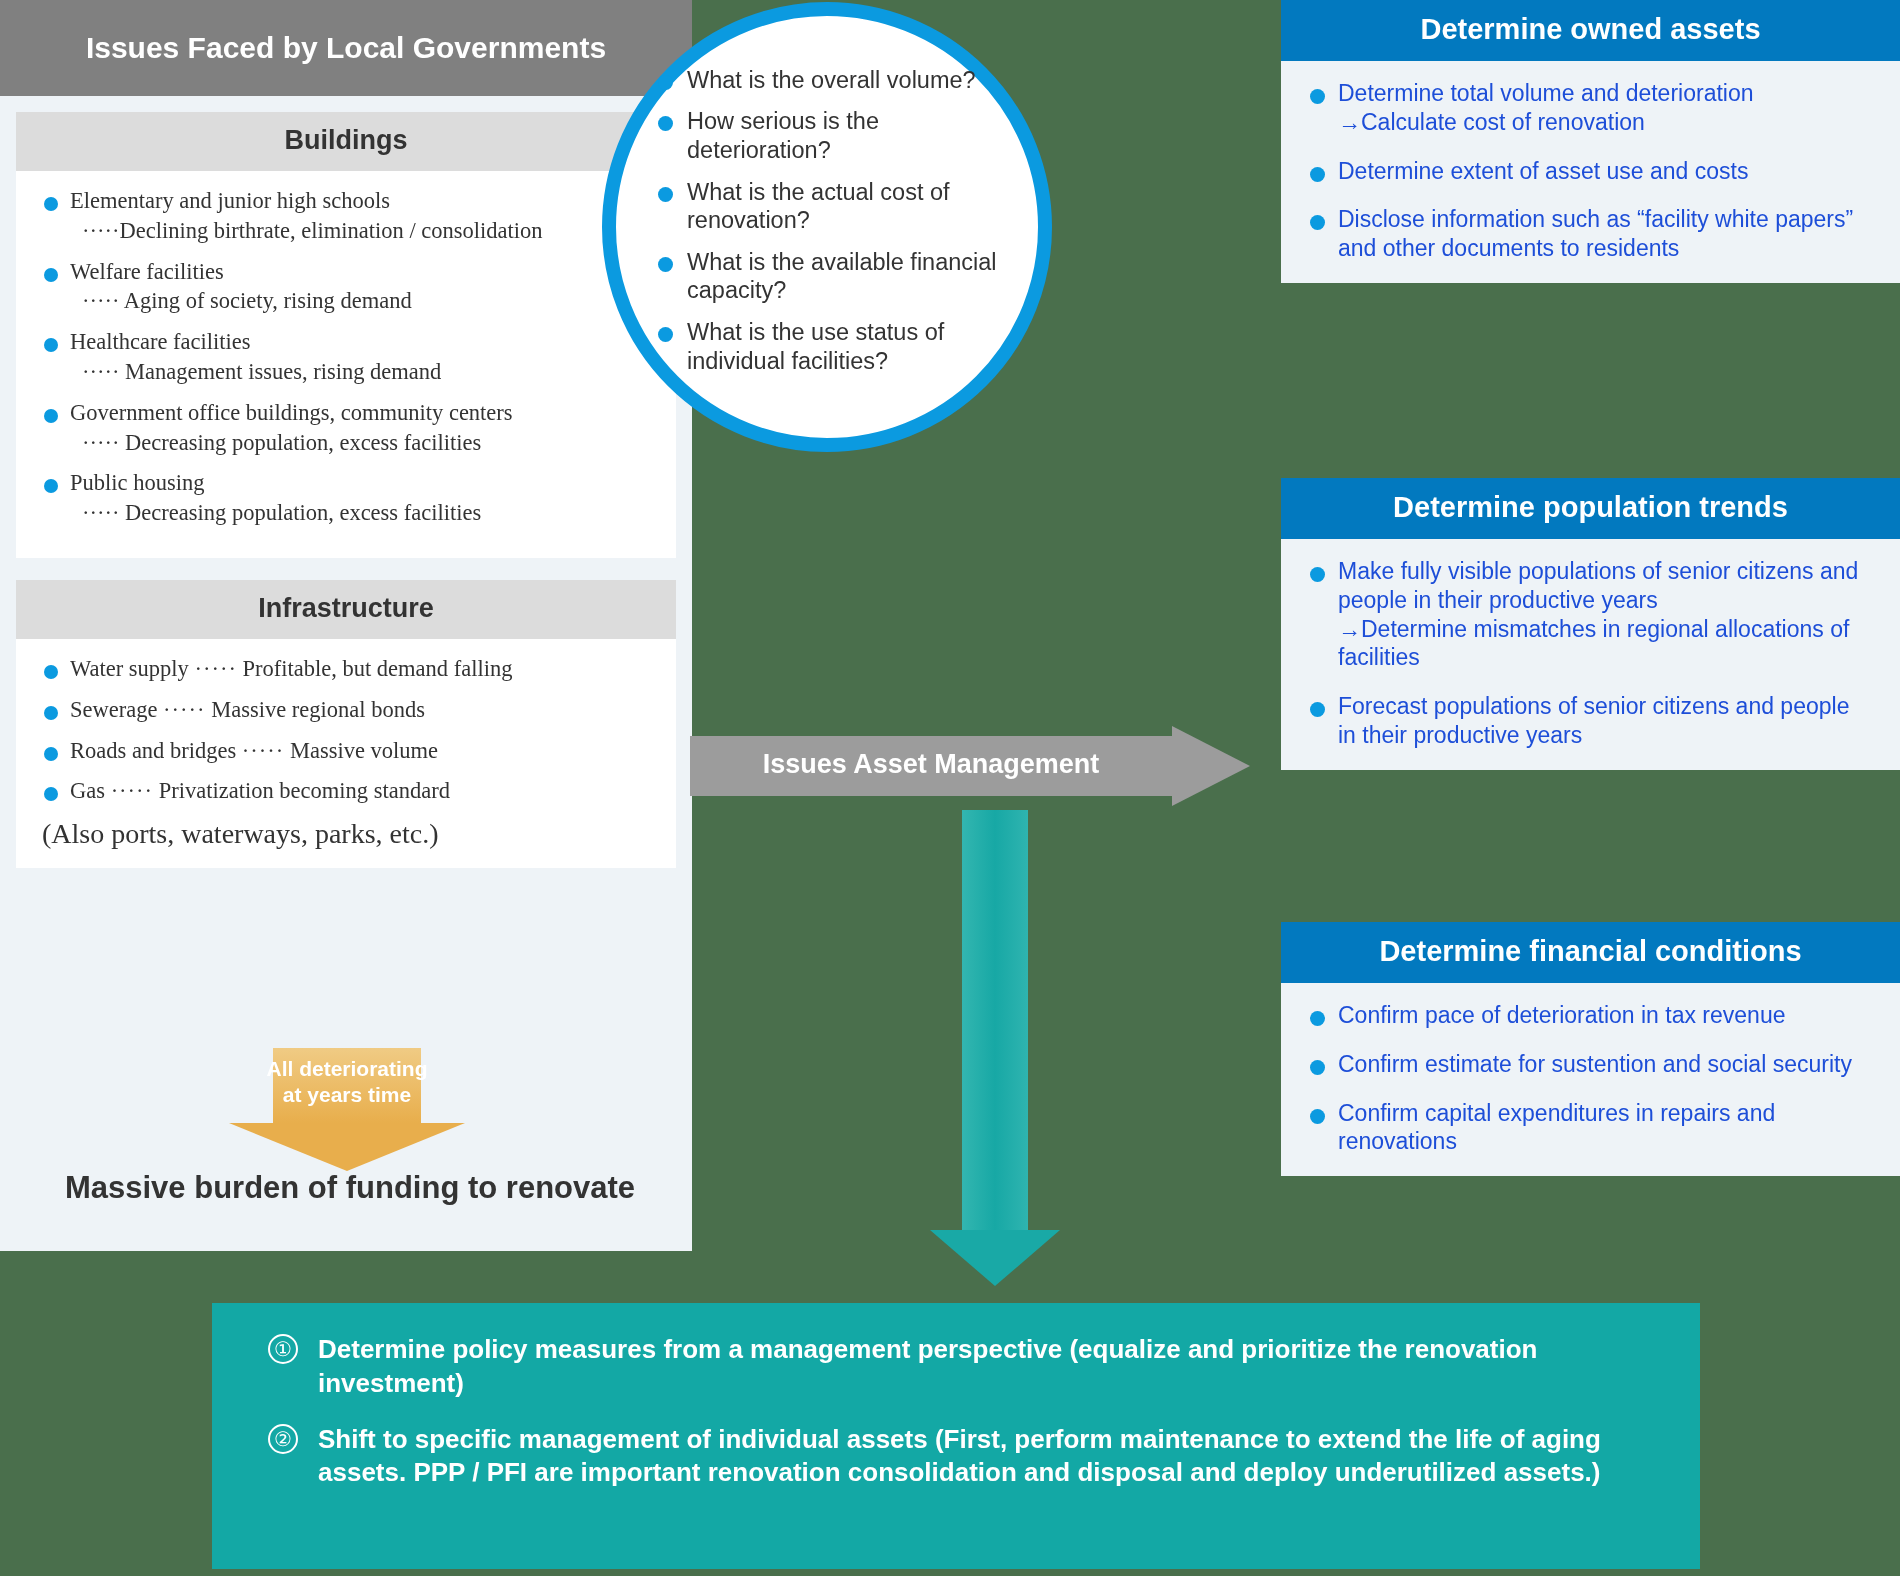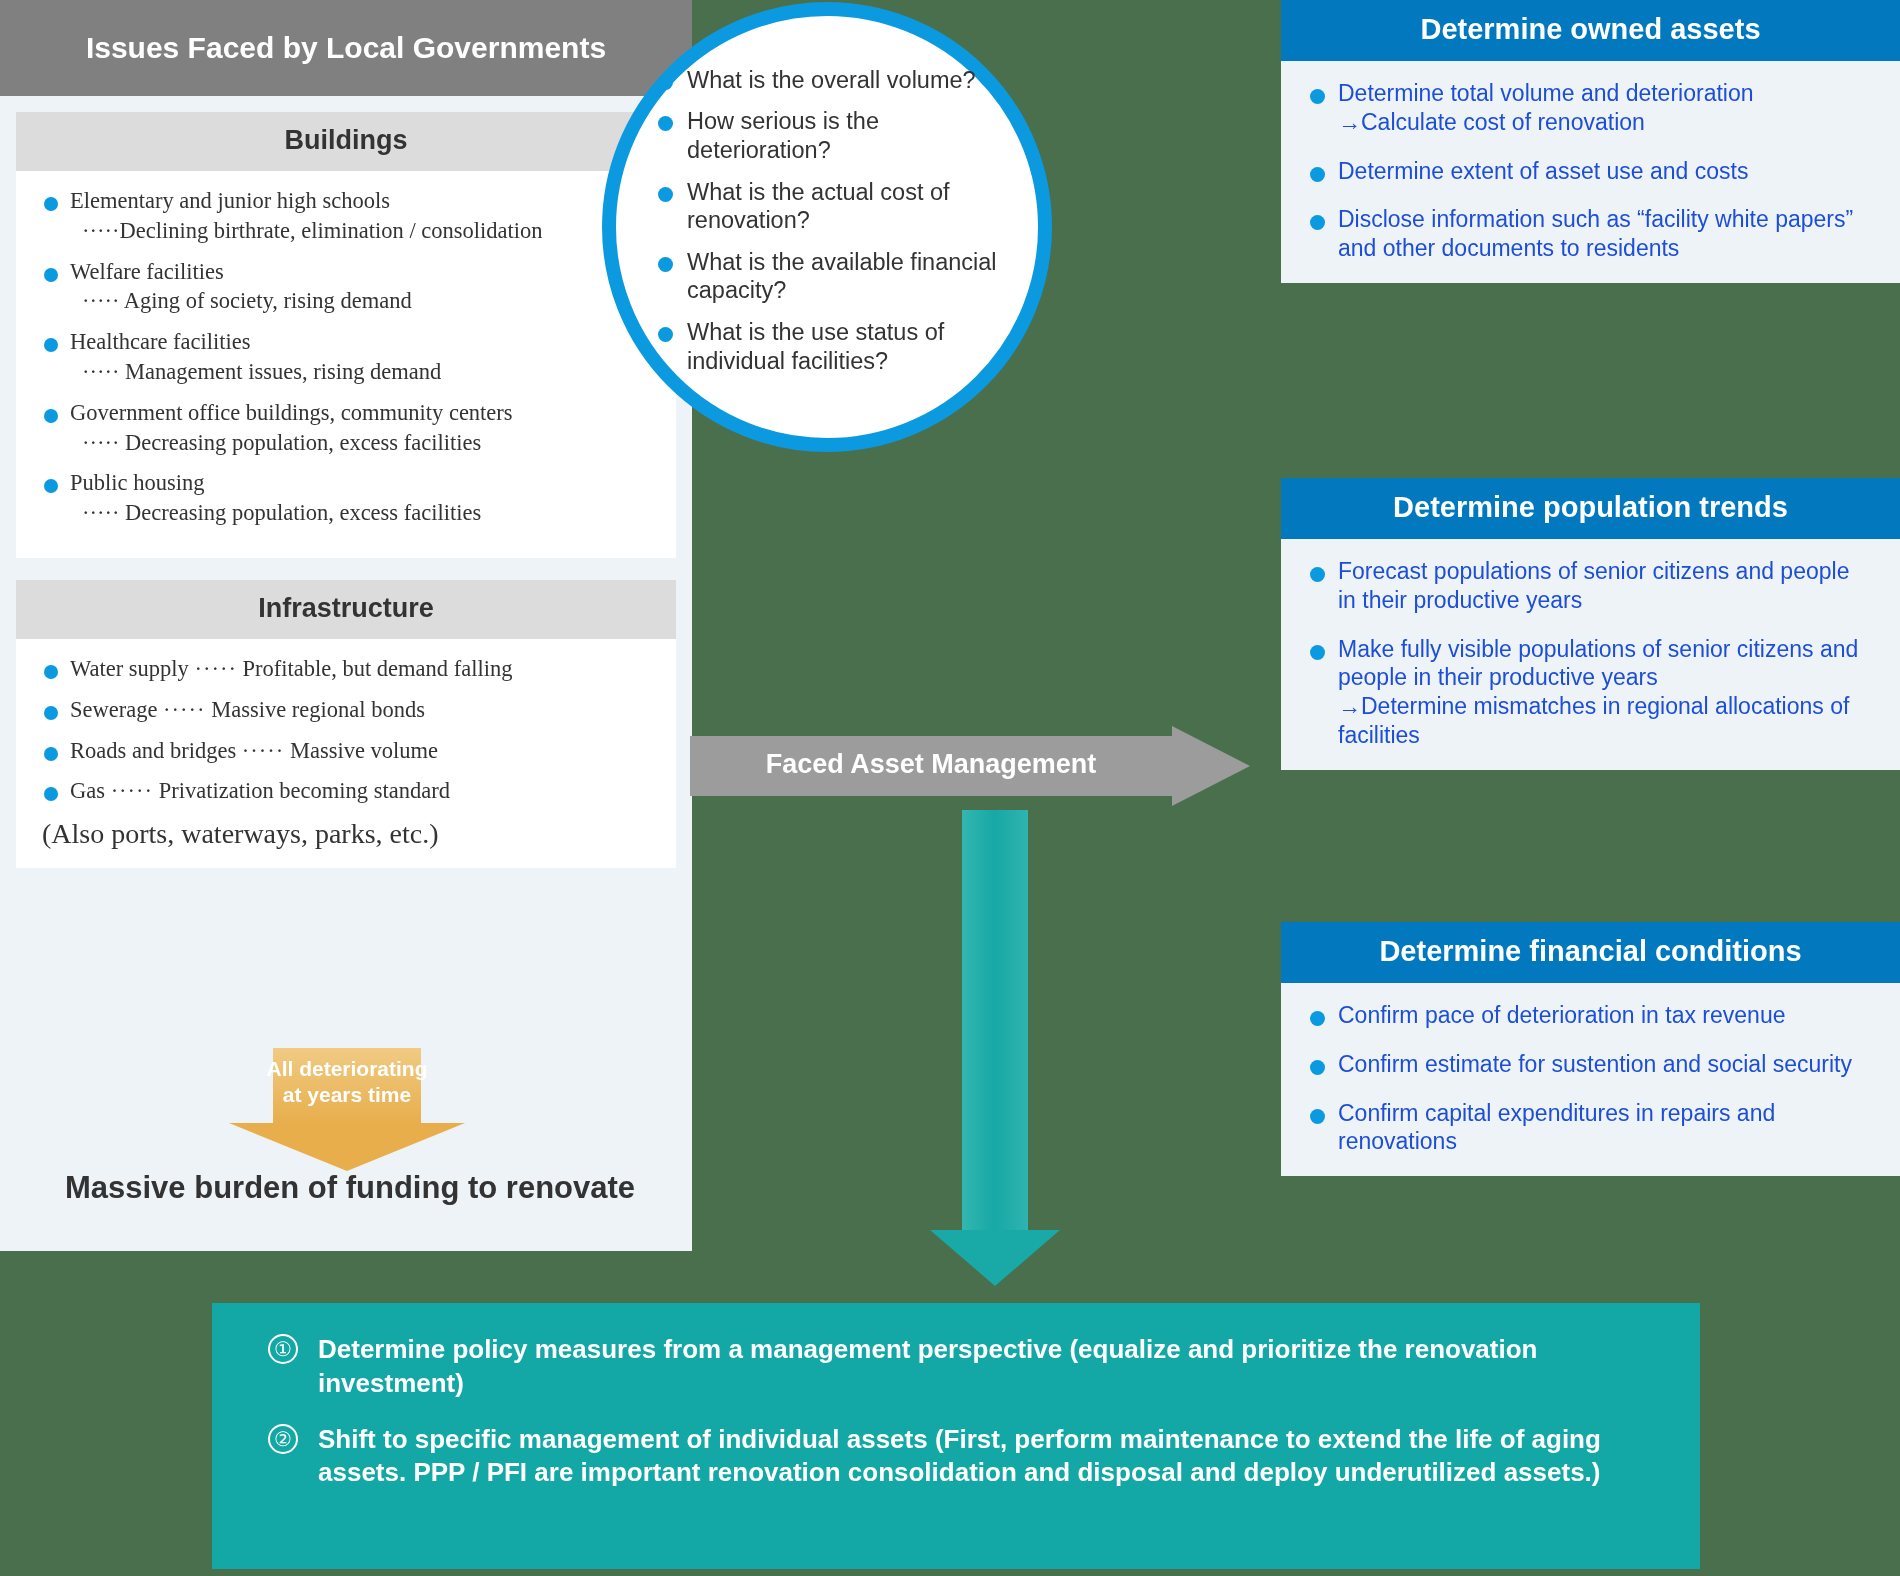--- a/index.html
+++ b/index.html
@@ -358,21 +358,21 @@
       <li>How serious is the deterioration?</li>
       <li>What is the actual cost of renovation?</li>
       <li>What is the available financial capacity?</li>
       <li>What is the use status of individual facilities?</li>
     </ul>
   </div>
 
   <div class="pam-arrow">
     <div class="shaft"></div>
     <div class="head"></div>
-    <div class="label">Faced Asset Management</div>
+    <div class="label">Issues Asset Management</div>
   </div>
 
   <div class="teal-arrow">
     <div class="shaft"></div>
     <div class="head"></div>
   </div>
 
   <div class="panel" id="panel-assets">
     <div class="panel-head">Determine owned assets</div>
     <div class="panel-body">
@@ -382,23 +382,23 @@
         <li>Determine extent of asset use and costs</li>
         <li>Disclose information such as “facility white papers” and other documents to residents</li>
       </ul>
     </div>
   </div>
 
   <div class="panel" id="panel-popn">
     <div class="panel-head">Determine population trends</div>
     <div class="panel-body">
       <ul>
-        <li>Forecast populations of senior citizens and people in their productive years</li>
         <li style="white-space:pre-line">Make fully visible populations of senior citizens and people in their productive years
 →Determine mismatches in regional allocations of facilities</li>
+        <li>Forecast populations of senior citizens and people in their productive years</li>
       </ul>
     </div>
   </div>
 
   <div class="panel" id="panel-fin">
     <div class="panel-head">Determine financial conditions</div>
     <div class="panel-body">
       <ul>
         <li>Confirm pace of deterioration in tax revenue</li>
         <li>Confirm estimate for sustention and social security</li>

